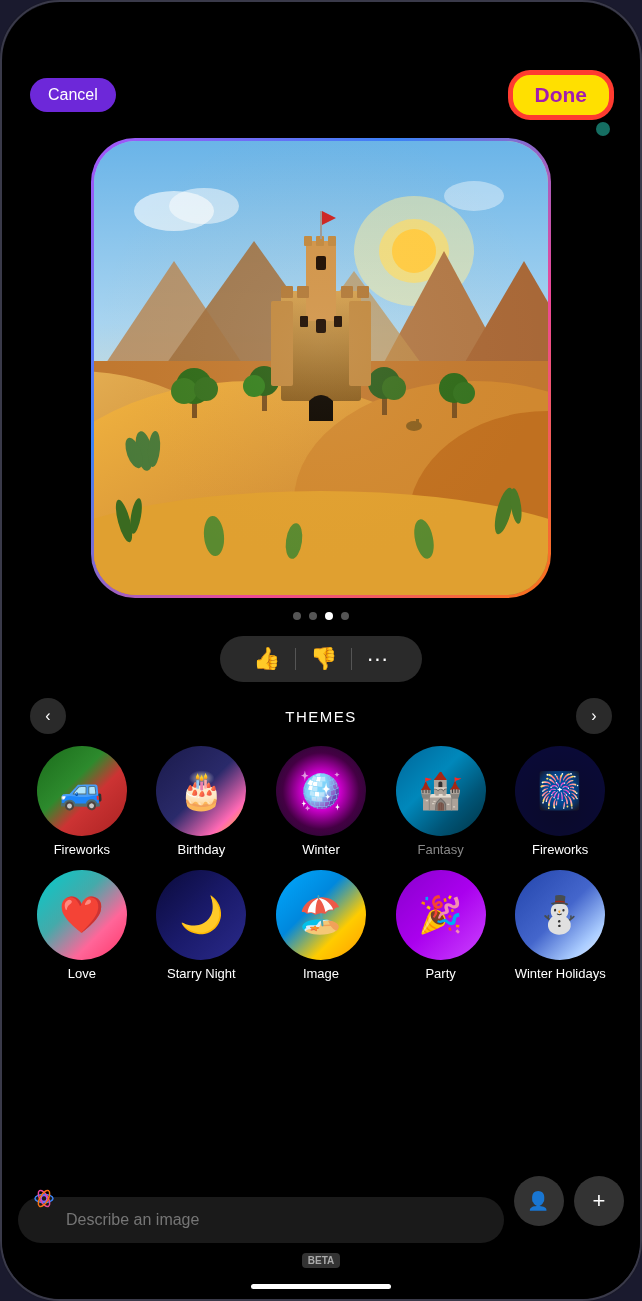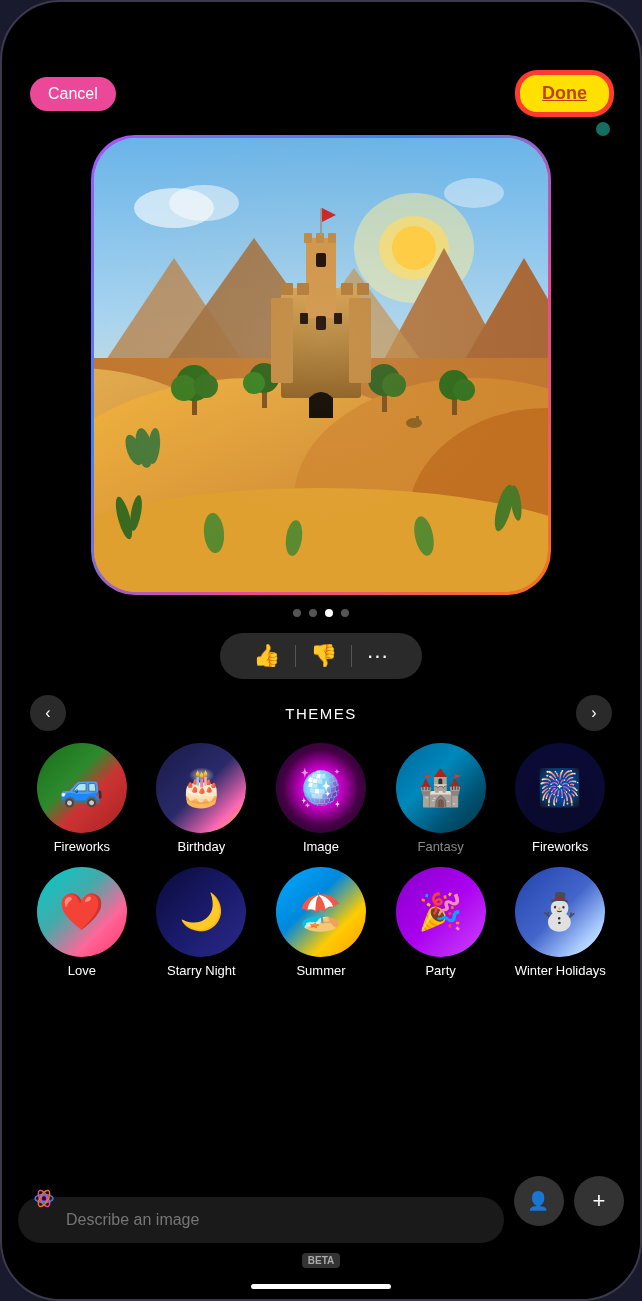--- a/index.html
+++ b/index.html
@@ -80,41 +80,40 @@
     
     .top-nav {
       display: flex;
       justify-content: space-between;
       align-items: center;
       padding: 10px 28px;
       margin-top: 5px;
     }
 
     .cancel-btn {
-      background: #ec4899;
+      background: #6d28d9;
       border: none;
       color: #fff;
       font-size: 16px;
       font-weight: 500;
       padding: 8px 18px;
       border-radius: 20px;
       cursor: pointer;
     }
 
     .done-btn {
       background: #FFE000;
       border: 3px solid #FF3B30;
-      color: #c2410c;
-      font-size: 18px;
+      color: #a21caf;
+      font-size: 21px;
       font-weight: 700;
       padding: 8px 22px;
       border-radius: 20px;
       cursor: pointer;
       box-shadow: 0 0 0 2px #FF3B30;
-      text-decoration: underline;
     }
 
     
     .image-area {
       display: flex;
       justify-content: center;
       align-items: center;
       padding: 10px 60px 0;
     }
 
@@ -550,21 +549,21 @@
         <div class="theme-circle theme-birthday">
           <span style="font-size:36px;">🎂</span>
         </div>
         <span class="theme-label">Birthday</span>
       </div>
 
       <div class="theme-item">
         <div class="theme-circle theme-disco">
           <span style="font-size:36px;">🪩</span>
         </div>
-        <span class="theme-label">Image</span>
+        <span class="theme-label">Winter</span>
       </div>
 
       <div class="theme-item">
         <div class="theme-circle theme-fantasy">
           <span style="font-size:36px;">🏰</span>
         </div>
         <span class="theme-label muted">Fantasy</span>
       </div>
 
       <div class="theme-item">
@@ -585,21 +584,21 @@
         <div class="theme-circle theme-starry">
           <span style="font-size:36px;">🌙</span>
         </div>
         <span class="theme-label">Starry Night</span>
       </div>
 
       <div class="theme-item">
         <div class="theme-circle theme-summer">
           <span style="font-size:36px;">🏖️</span>
         </div>
-        <span class="theme-label">Summer</span>
+        <span class="theme-label">Image</span>
       </div>
 
       <div class="theme-item">
         <div class="theme-circle theme-party">
           <span style="font-size:36px;">🎉</span>
         </div>
         <span class="theme-label">Party</span>
       </div>
 
       <div class="theme-item">

